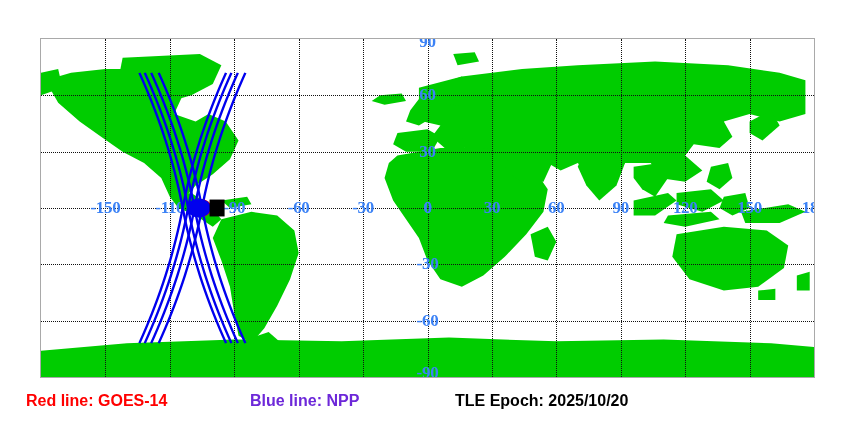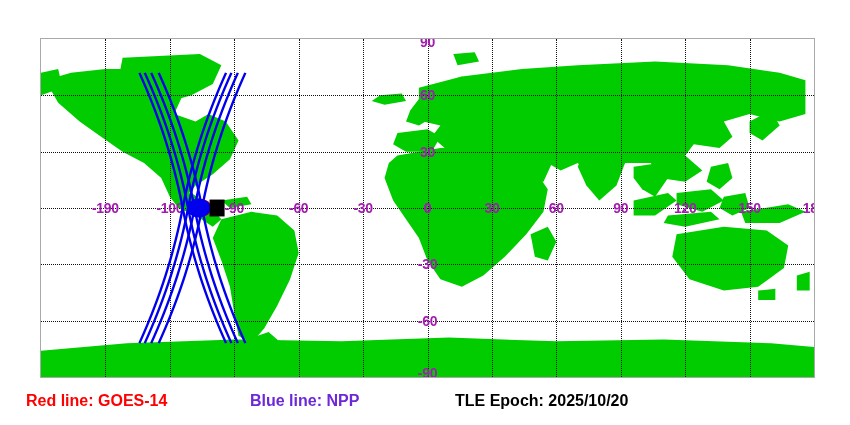--- a/index.html
+++ b/index.html
@@ -20,22 +20,22 @@
   }
   #map-canvas{position:absolute;left:0;top:0;width:773px;height:338px;}
 
   .grid-line{position:absolute;background:transparent;}
   .grid-v{width:0;border-left:1px dotted #111111;top:0;height:100%;}
   .grid-h{height:0;border-top:1px dotted #111111;left:0;width:100%;}
 
   
   .axis-label{
     position:absolute;
-    font-family:Liberation Sans, sans-serif;
-    font-size:14px;font-weight:bold;color:#a21caf;
+    font-family:Liberation Serif, serif;
+    font-size:17px;font-weight:bold;color:#3b82f6;
     white-space:nowrap;
     transform:translate(-50%,-50%);
     letter-spacing:-0.3px;
   }
 
   
   #track-layer{position:absolute;left:0;top:0;width:773px;height:338px;}
 
   
   #caption{
@@ -152,22 +152,22 @@
 
     <div id="label-layer">
         <span class="axis-label" style="left: 322.1px; top: 169px;">-30</span>
         <span class="axis-label" style="left: 386.5px; top: 169px;">0</span>
         <span class="axis-label" style="left: 450.9px; top: 169px;">30</span>
         <span class="axis-label" style="left: 515.3px; top: 169px;">60</span>
         <span class="axis-label" style="left: 579.8px; top: 169px;">90</span>
         <span class="axis-label" style="left: 644.2px; top: 169px;">120</span>
         <span class="axis-label" style="left: 708.6px; top: 169px;">150</span>
         <span class="axis-label" style="left: 773px; top: 169px;">180</span>
-        <span class="axis-label" style="left: 64.4px; top: 169px;">-190</span>
-        <span class="axis-label" style="left: 128.8px; top: 169px;">-100</span>
+        <span class="axis-label" style="left: 64.4px; top: 169px;">-150</span>
+        <span class="axis-label" style="left: 128.8px; top: 169px;">-110</span>
         <span class="axis-label" style="left: 193.3px; top: 169px;">-90</span>
         <span class="axis-label" style="left: 257.7px; top: 169px;">-60</span>
         <span class="axis-label" style="left: 386.5px; top: 3px;">90</span>
         <span class="axis-label" style="left: 386.5px; top: 56.3px;">60</span>
         <span class="axis-label" style="left: 386.5px; top: 112.7px;">30</span>
         <span class="axis-label" style="left: 386.5px; top: 169px;">0</span>
         <span class="axis-label" style="left: 386.5px; top: 225.3px;">-30</span>
         <span class="axis-label" style="left: 386.5px; top: 281.7px;">-60</span>
         <span class="axis-label" style="left: 386.5px; top: 334px;">-90</span>
       </div>

